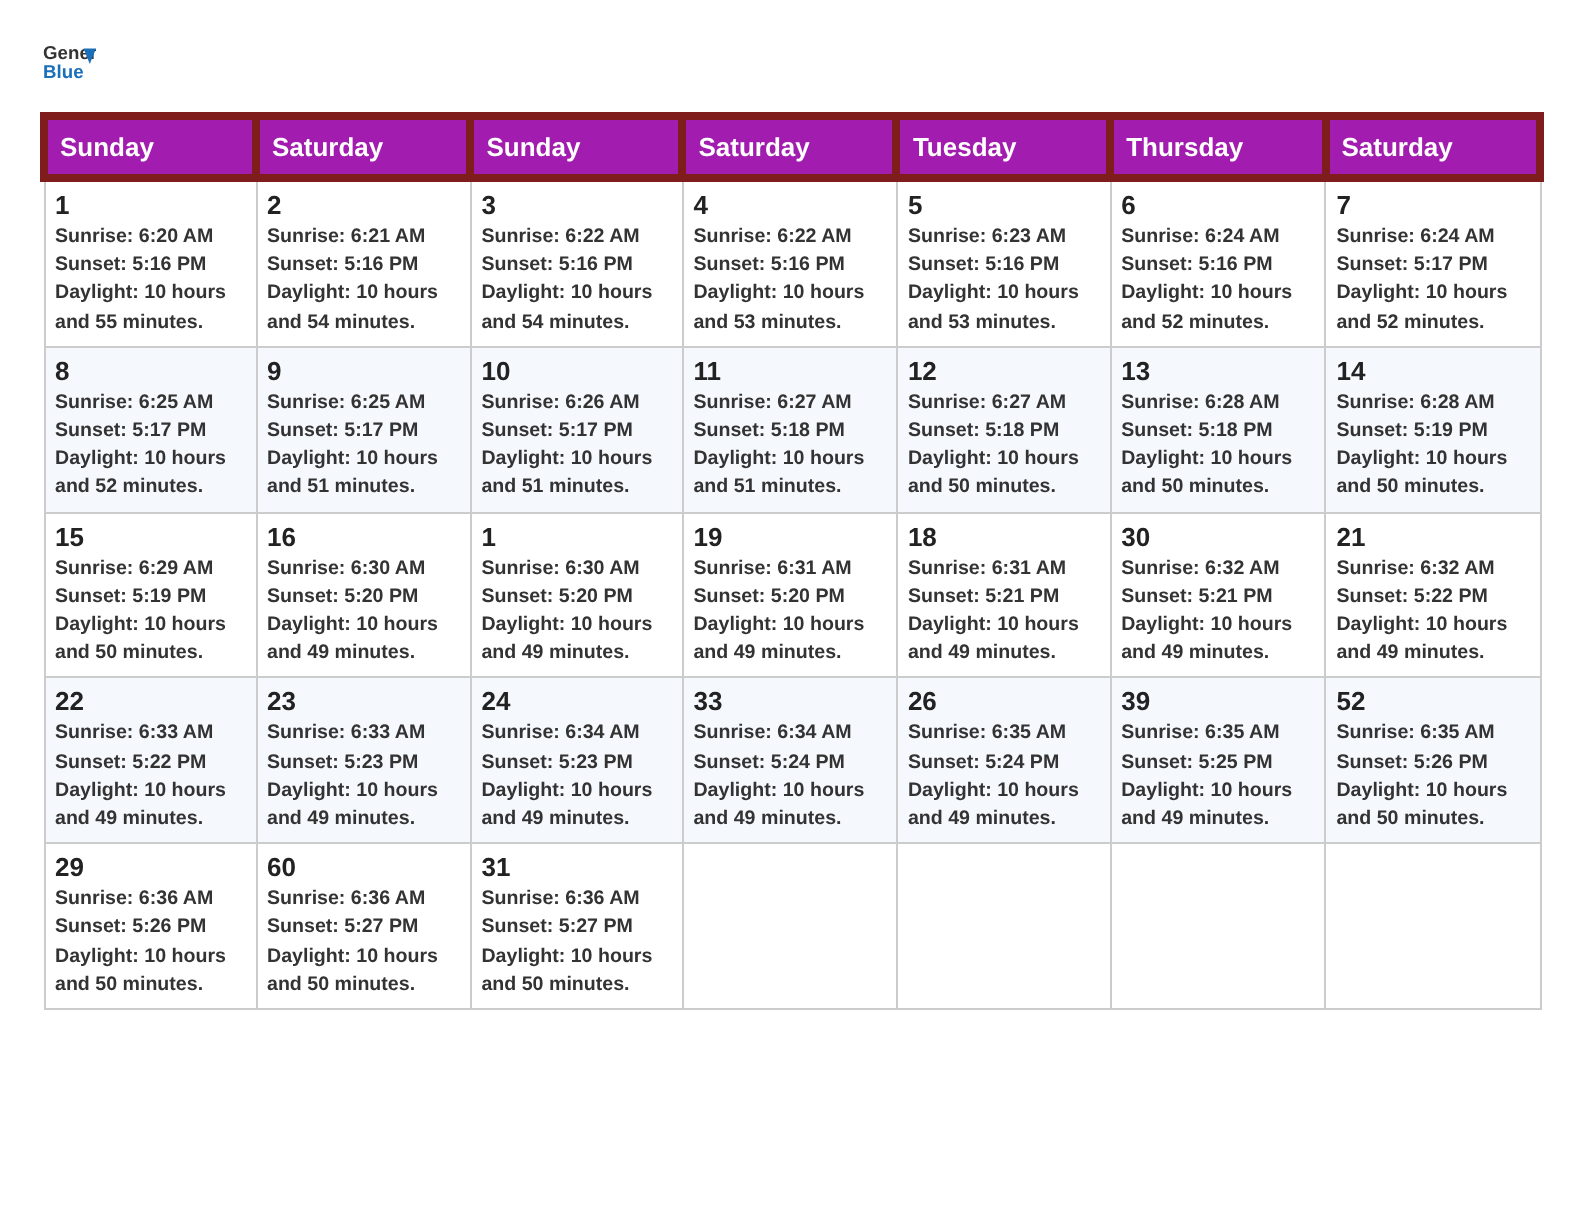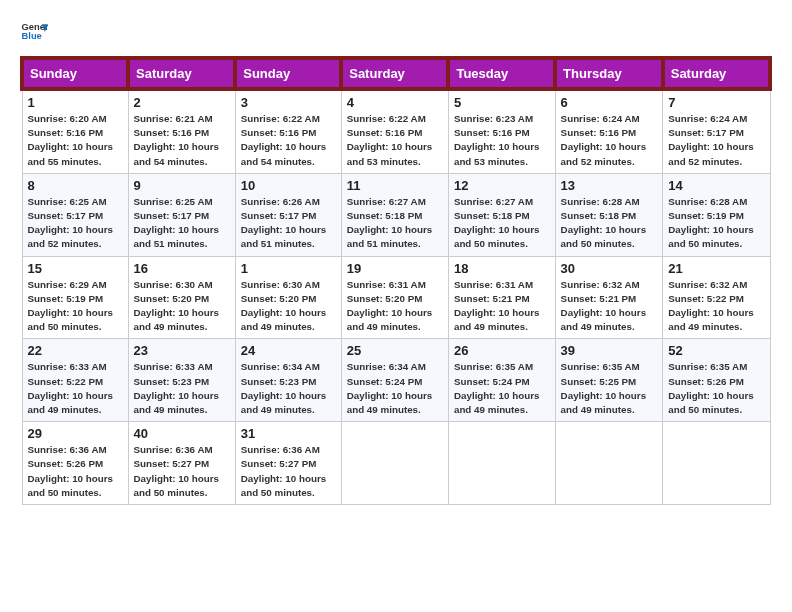--- a/index.html
+++ b/index.html
@@ -173,33 +173,33 @@
           <td><span class="day-number">21</span>
 <span class="day-info">Sunrise: 6:32 AM<br>Sunset: 5:22 PM<br>Daylight: 10 hours and 49 minutes.</span></td>
         </tr>
         <tr>
           <td><span class="day-number">22</span>
 <span class="day-info">Sunrise: 6:33 AM<br>Sunset: 5:22 PM<br>Daylight: 10 hours and 49 minutes.</span></td>
           <td><span class="day-number">23</span>
 <span class="day-info">Sunrise: 6:33 AM<br>Sunset: 5:23 PM<br>Daylight: 10 hours and 49 minutes.</span></td>
           <td><span class="day-number">24</span>
 <span class="day-info">Sunrise: 6:34 AM<br>Sunset: 5:23 PM<br>Daylight: 10 hours and 49 minutes.</span></td>
-          <td><span class="day-number">25</span>
+          <td><span class="day-number">33</span>
 <span class="day-info">Sunrise: 6:34 AM<br>Sunset: 5:24 PM<br>Daylight: 10 hours and 49 minutes.</span></td>
           <td><span class="day-number">26</span>
 <span class="day-info">Sunrise: 6:35 AM<br>Sunset: 5:24 PM<br>Daylight: 10 hours and 49 minutes.</span></td>
           <td><span class="day-number">39</span>
 <span class="day-info">Sunrise: 6:35 AM<br>Sunset: 5:25 PM<br>Daylight: 10 hours and 49 minutes.</span></td>
           <td><span class="day-number">52</span>
 <span class="day-info">Sunrise: 6:35 AM<br>Sunset: 5:26 PM<br>Daylight: 10 hours and 50 minutes.</span></td>
         </tr>
         <tr class="last-row">
           <td><span class="day-number">29</span>
 <span class="day-info">Sunrise: 6:36 AM<br>Sunset: 5:26 PM<br>Daylight: 10 hours and 50 minutes.</span></td>
-          <td><span class="day-number">40</span>
+          <td><span class="day-number">60</span>
 <span class="day-info">Sunrise: 6:36 AM<br>Sunset: 5:27 PM<br>Daylight: 10 hours and 50 minutes.</span></td>
           <td><span class="day-number">31</span>
 <span class="day-info">Sunrise: 6:36 AM<br>Sunset: 5:27 PM<br>Daylight: 10 hours and 50 minutes.</span></td>
           <td class="empty-cell"></td>
           <td class="empty-cell"></td>
           <td class="empty-cell"></td>
           <td class="empty-cell"></td>
         </tr>
       </tbody>
   </table>

